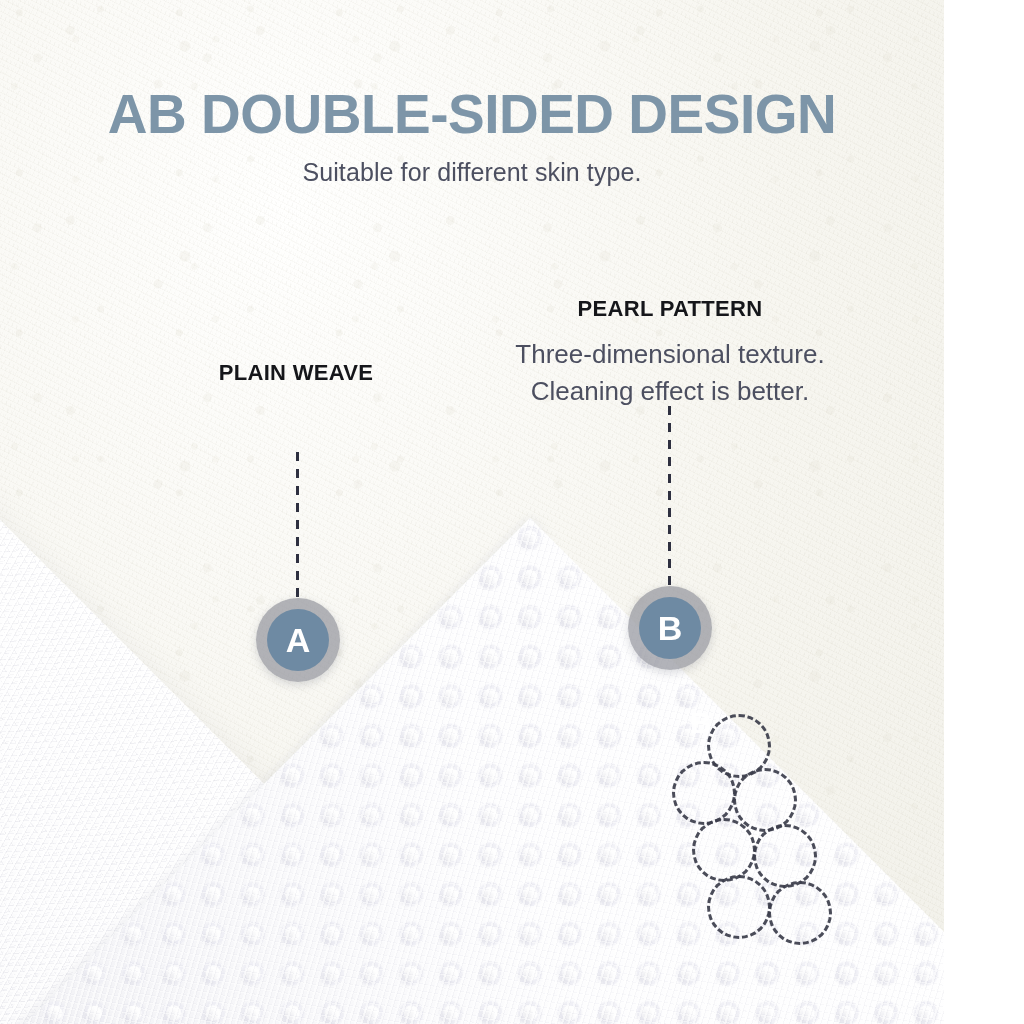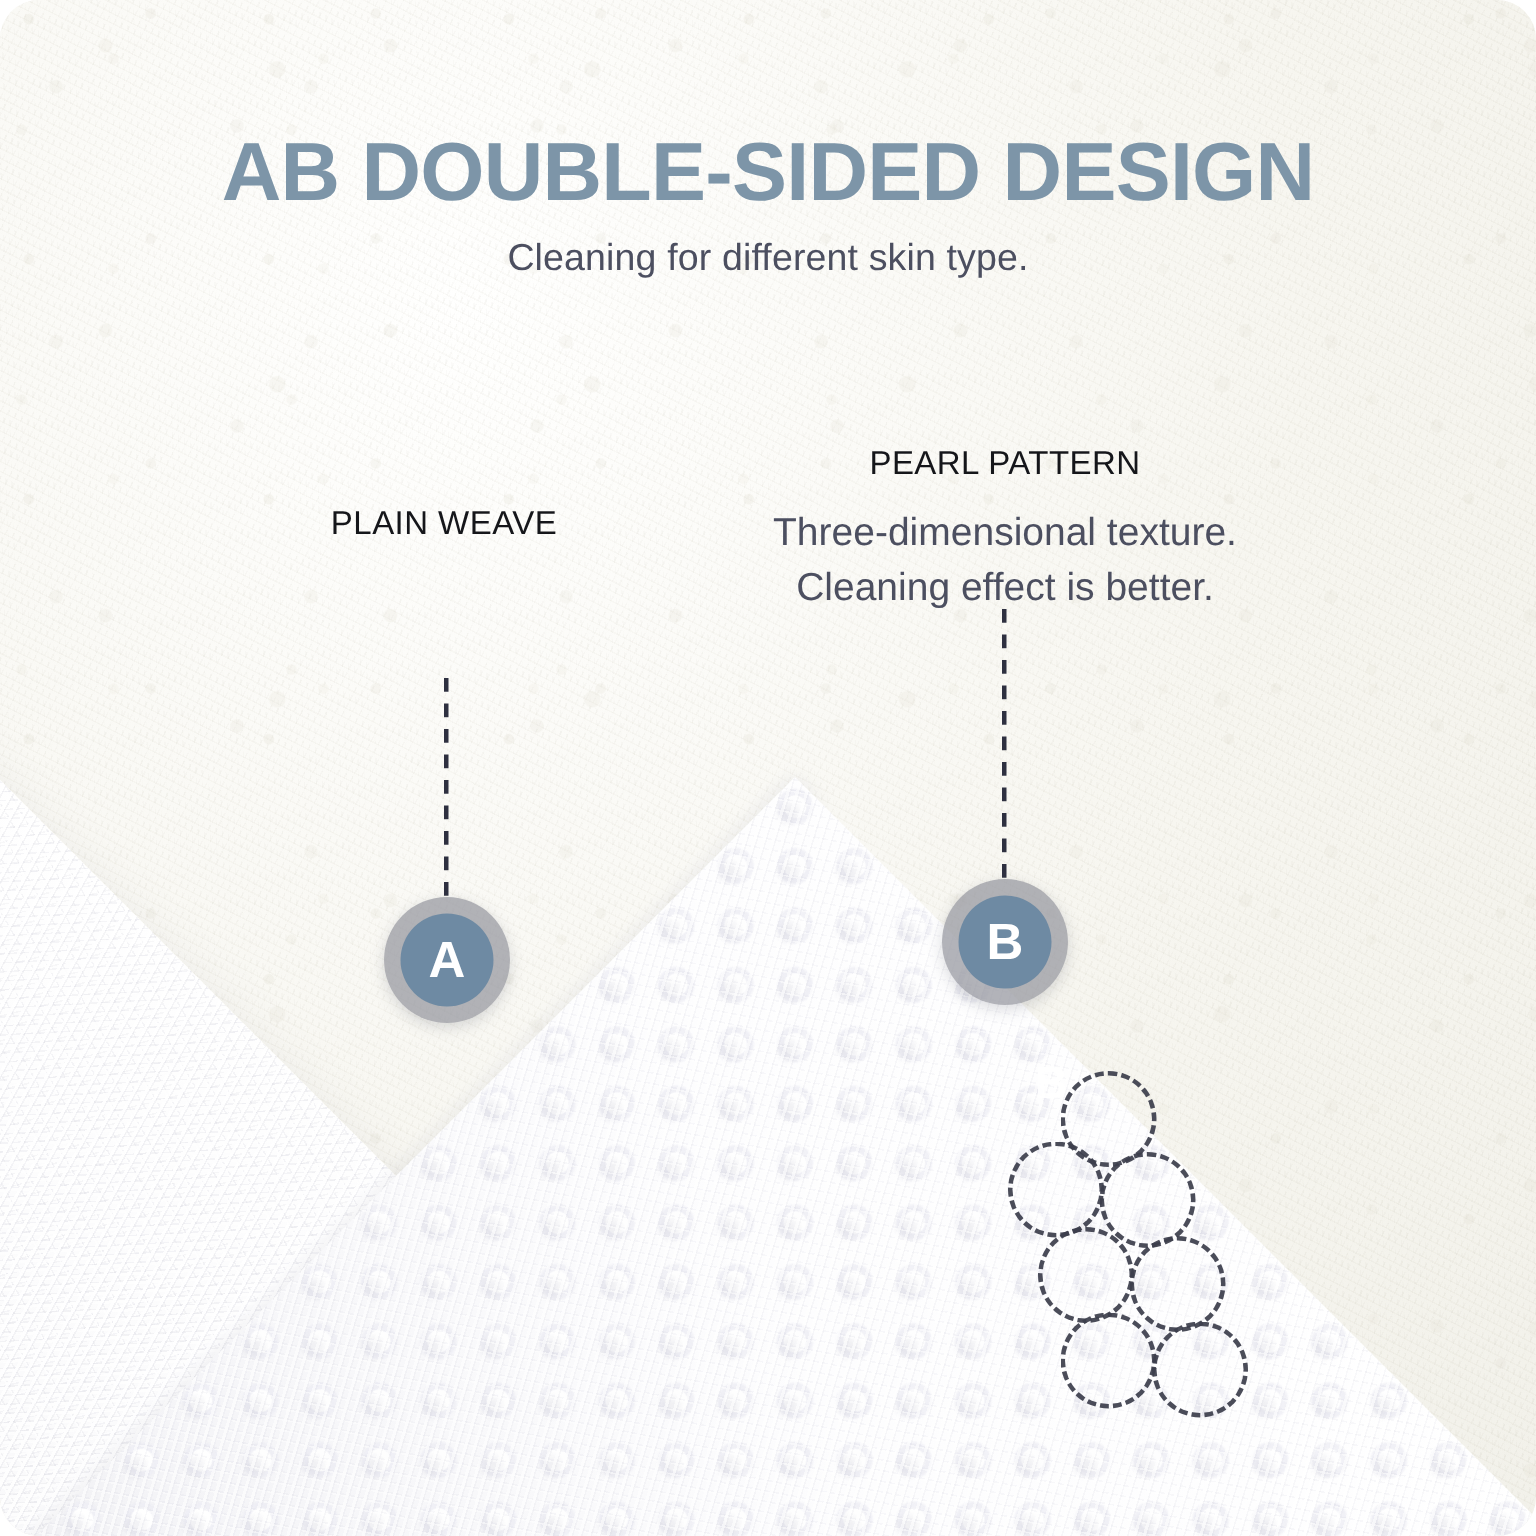--- a/index.html
+++ b/index.html
@@ -2,26 +2,25 @@
 <html><head>
 <meta charset="utf-8">
 <style>
   html, body {
     margin: 0;
     padding: 0;
     background: #ffffff;
   }
   #stage {
     position: relative;
-    width: 1024px;
+    width: 944px;
     height: 1024px;
     overflow: hidden;
     background: #f8f7f2;
     font-family: "Liberation Sans", sans-serif;
-    border-radius: 26px;
     -webkit-font-smoothing: antialiased;
   }
 
   
   .paper-base {
     position: absolute;
     inset: 0;
     background:
       radial-gradient(ellipse at 30% 20%, #fffffe 0%, #f7f6f0 55%, #f2f1ea 100%);
   }
@@ -171,26 +170,26 @@
     background: linear-gradient(90deg, rgba(150,152,168,.22), rgba(150,152,168,0));
     filter: blur(6px);
   }
 
   
   .callout {
     position: absolute;
     text-align: center;
     z-index: 40;
   }
-  .callout-a { left: 96px; top: 336px; width: 400px; }
+  .callout-a { left: 96px; top: 360px; width: 400px; }
   .callout-b { left: 470px; top: 296px; width: 400px; }
   .callout-title {
     margin: 0;
     font-size: 22px;
-    font-weight: 400;
+    font-weight: 700;
     letter-spacing: .3px;
     color: #15161a;
   }
   .callout-desc {
     margin: 14px 0 0 0;
     font-size: 26px;
     font-weight: 400;
     line-height: 1.42;
     color: #4c4f60;
   }
@@ -276,21 +275,21 @@
     <div class="seam-shadow"></div>
     <div class="panel-right">
       <div class="pearl-dots"></div>
       <div class="pearl-shade"></div>
       <div class="fiber-b"></div>
     </div>
   </div>
 
   <div class="headline-block">
     <h1 class="main-title">AB DOUBLE-SIDED DESIGN</h1>
-    <p class="subtitle">Cleaning for different skin type.</p>
+    <p class="subtitle">Suitable for different skin type.</p>
   </div>
 
   <div class="callout callout-a">
     <h2 class="callout-title">PLAIN WEAVE</h2>
   </div>
   <div class="leader leader-a"></div>
   <div class="badge badge-a">
     <div class="badge-inner">
       <span class="badge-letter">A</span>
     </div>

